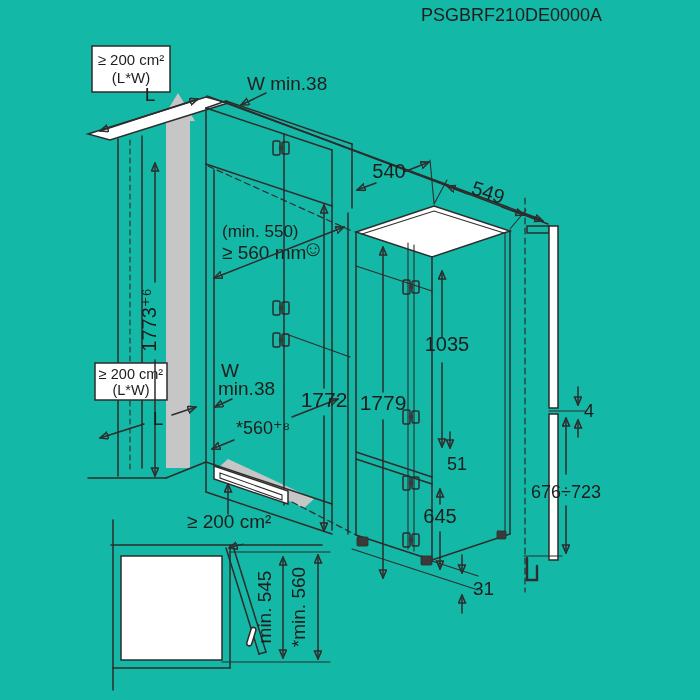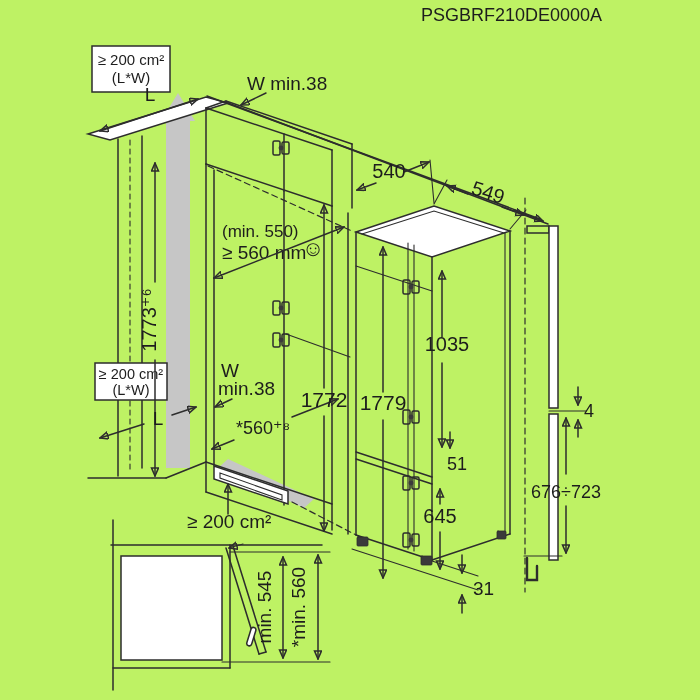--- a/index.html
+++ b/index.html
@@ -1,16 +1,16 @@
 <!DOCTYPE html>
 <html><head>
 <meta charset="utf-8">
 <style>
   html,body{margin:0;padding:0;background:#fff;}
-  #stage{position:relative;width:700px;height:700px;background:#bef264;overflow:hidden;
+  #stage{position:relative;width:700px;height:700px;background:#14b8a6;overflow:hidden;
          font-family:"Liberation Sans","DejaVu Sans",sans-serif;}
   svg{display:block}
   svg line,svg polyline,svg polygon,svg path,svg rect{stroke:#2d2d2d;fill:none;stroke-width:1.5;stroke-linecap:round;}
   .thin{stroke-width:1.1}
   .thick{stroke-width:2.4}
   .dashed{stroke-dasharray:6 4;stroke-width:1.2}
   .dash2{stroke-dasharray:5 4;stroke-width:1.1}
   .gray{fill:#c6c6c6;stroke:none}
   .dark{fill:#3a3a3a;stroke:#2d2d2d;stroke-width:.8}
   .white{fill:#fff}

